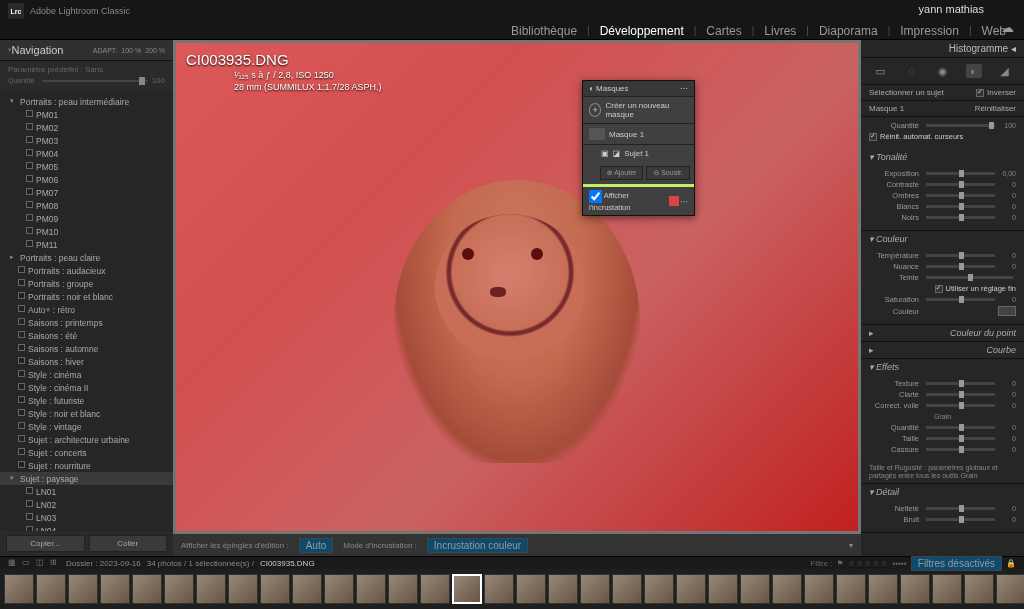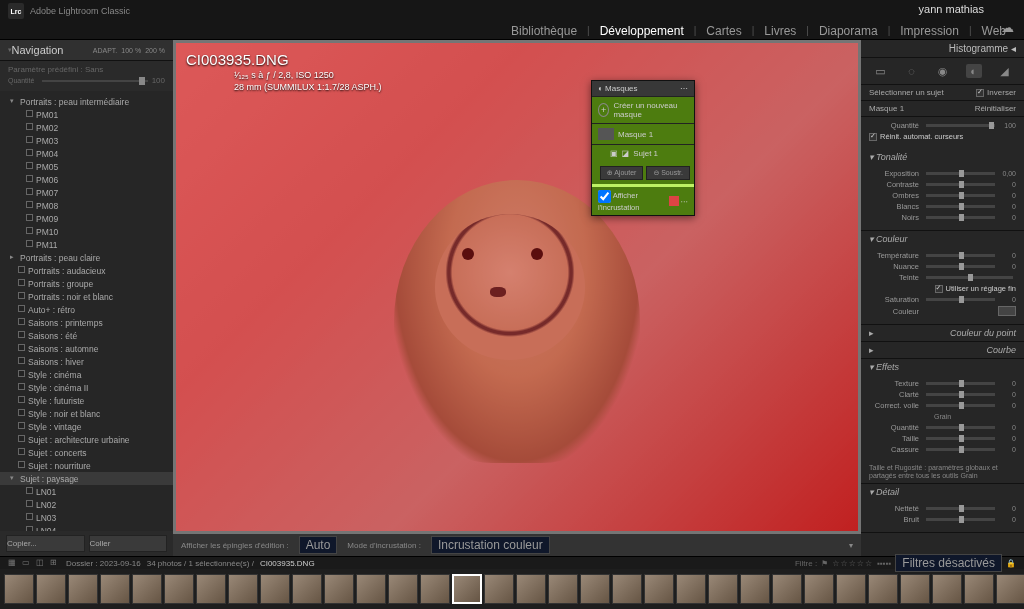--- a/index.html
+++ b/index.html
@@ -26,37 +26,37 @@
 .tree { flex:1; overflow-y:auto; padding:4px 0; }
 .tree-item { padding:1.5px 8px 1.5px 28px; color:#aaa; font-size:8.5px; cursor:pointer; white-space:nowrap; position:relative; }
 .tree-item.folder { padding-left:20px; }
 .tree-item.folder::before { content:"▸"; position:absolute; left:10px; color:#888; font-size:7px; }
 .tree-item.folder.open::before { content:"▾"; }
 .tree-item.sel { background:#3a3a3a; }
 .tree-item .chk { position:absolute; left:18px; width:7px; height:7px; border:1px solid #666; background:#222; top:2px; }
 .tree-item.leaf { padding-left:36px; }
 .tree-item.leaf .chk { left:26px; }
 .buttons-row { display:flex; padding:4px 6px; gap:4px; background:#2a2a2a; }
-.btn { flex:1; background:#3a3a3a; border:1px solid #222; color:#aaa; font-size:8px; padding:3px 0; cursor:pointer; }
+.btn { flex:1; background:#3a3a3a; border:1px solid #222; color:#aaa; font-size:8px; padding:3px 0; text-align:center; cursor:pointer; }
 .center { flex:1; background:#757575; display:flex; flex-direction:column; position:relative; }
 .img-area { flex:1; padding:3px; position:relative; }
 .img-holder { width:100%; height:100%; background:linear-gradient(135deg,#e88 0%,#d77 30%,#c99 60%,#b22 100%); position:relative; overflow:hidden; }
 .img-overlay-red { position:absolute; inset:0; background:rgba(200,30,30,0.45); }
 .dog-shape { position:absolute; left:32%; top:28%; width:36%; height:58%; background:radial-gradient(ellipse at 50% 30%, #d4c5a0 0%, #c0a878 40%, #8a7050 70%, transparent 75%); border-radius:50% 50% 40% 40%; }
 .dog-face { position:absolute; left:38%; top:35%; width:22%; height:30%; background:radial-gradient(circle at 50% 40%, #e0d0b0 0%, #c8b088 50%, #333 52%, #333 54%, #c8b088 56%); border-radius:50%; }
 .dog-eye { position:absolute; width:12px; height:12px; background:#000; border-radius:50%; }
 .dog-eye.l { left:42%; top:42%; }
 .dog-eye.r { left:52%; top:42%; }
 .dog-nose { position:absolute; left:46%; top:50%; width:16px; height:10px; background:#222; border-radius:40%; }
 .img-info { position:absolute; left:10px; top:8px; color:#fff; text-shadow:0 1px 2px #000; }
 .img-info .fn { font-size:15px; font-weight:500; }
 .img-info .meta { font-size:9px; margin-top:2px;padding-left:48px; }
 .toolbar-bottom { height:22px; background:#333; display:flex; align-items:center; padding:0 8px; gap:10px; font-size:8px; color:#888; }
-.tb-select { background:#0f172a; border:1px solid #444; color:#999; font-size:12px; padding:1px 6px; }
-.masks-panel { position:absolute; right:166px; top:40px; width:104px; background:#4d7c0f; border:1px solid #111; z-index:10; box-shadow:0 2px 8px rgba(0,0,0,0.5); }
+.tb-select { background:#0c4a6e; border:1px solid #444; color:#999; font-size:10px; padding:1px 6px; }
+.masks-panel { position:absolute; right:166px; top:40px; width:113px; background:#404040; border:1px solid #111; z-index:10; box-shadow:0 2px 8px rgba(0,0,0,0.5); }
 .masks-head { padding:3px 6px; background:#383838; display:flex; align-items:center; justify-content:space-between; font-size:8px; }
 .masks-row { padding:4px 6px; display:flex; align-items:center; gap:4px; font-size:8px; border-top:1px solid #222; }
 .plus-circ { width:14px; height:14px; border:1px solid #888; border-radius:50%; display:flex; align-items:center; justify-content:center; font-size:9px; }
 .mask-thumb { width:16px; height:12px; background:#555; }
 .masks-btns { display:flex; gap:3px; padding:4px; justify-content:flex-end; }
 .mini-btn { background:#3a3a3a; border:1px solid #222; color:#999; font-size:7px; padding:2px 6px; cursor:pointer; }
 .masks-foot { padding:3px 6px; display:flex; align-items:center; justify-content:space-between; font-size:7.5px; border-top:3px solid #bef264; }
 .color-sw { width:10px; height:10px; background:#d44; }
 .right-panel { width:163px; background:#262626; display:flex; flex-direction:column; overflow:hidden; }
 .hist-header { padding:3px 8px; text-align:right; font-size:10px; color:#bbb; border-bottom:1px solid #111; }

